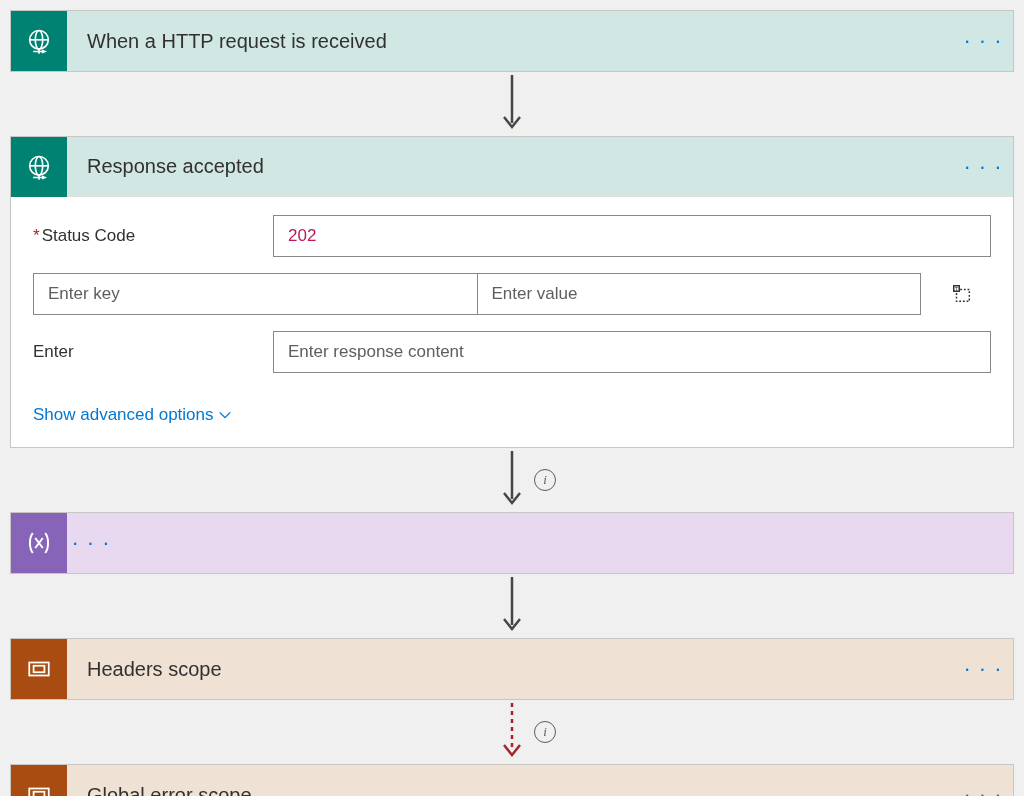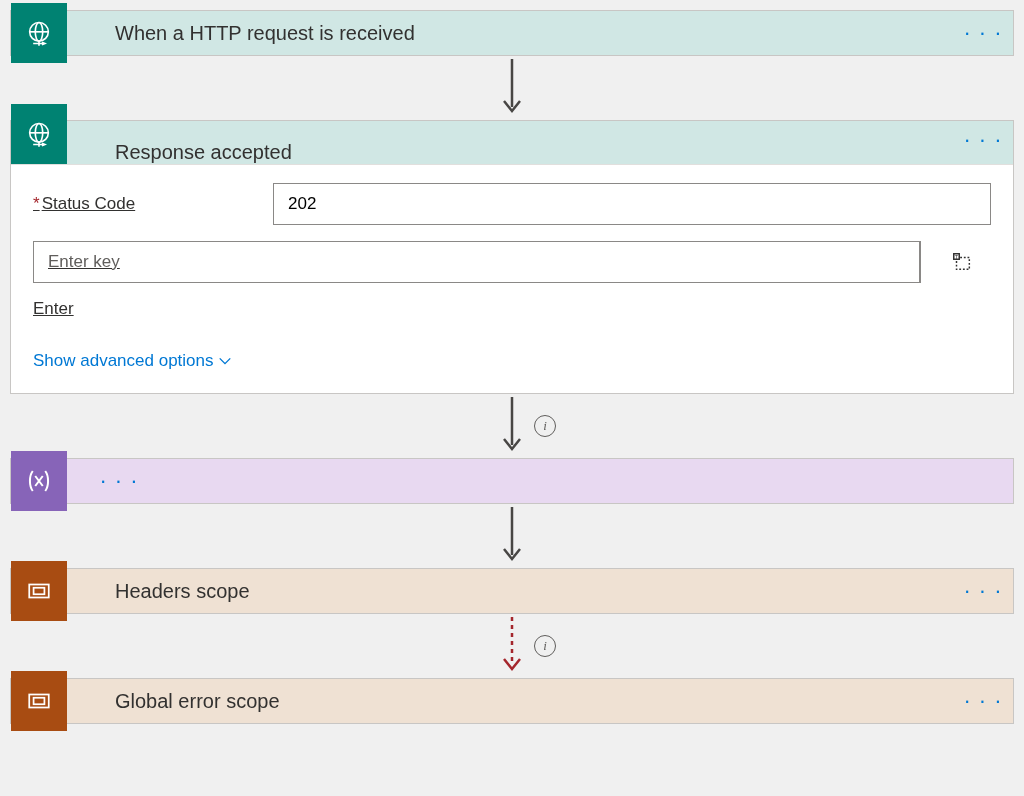--- a/index.html
+++ b/index.html
@@ -19,25 +19,24 @@
       padding: 10px 10px 0 10px;
     }
     .card {
       width: 100%;
       border: 1px solid #c8c6c4;
       background: #fff;
     }
     .card-header {
       display: flex;
       align-items: center;
-      height: 44px;
+      height: 60px;
       position: relative;
-      gap: 28px;
-    }
-    .card-header.expanded { border-bottom: 1px solid #e1dfdd; align-items: flex-end; }
+    }
+    .card-header.expanded { border-bottom: 1px solid #e1dfdd; }
     .icon-box {
       width: 56px;
       height: 60px;
       display: flex;
       align-items: center;
       justify-content: center;
       flex-shrink: 0;
     }
     .icon-box.teal { background: #008272; }
     .icon-box.purple { background: #8764b8; }
@@ -71,38 +70,37 @@
       margin-right: 6px;
     }
     .card-body {
       background: #fff;
       padding: 18px 22px 22px 22px;
     }
     .form-row {
       display: flex;
       align-items: center;
       margin-bottom: 16px;
-      text-decoration: underline;
     }
     .form-row:last-child { margin-bottom: 0; }
     .form-label {
       width: 240px;
       font-size: 17px;
       color: #323130;
       flex-shrink: 0;
     }
     .req { color: #a4262c; margin-right: 2px; }
     .form-field { flex: 1; }
     .text-input {
       width: 100%;
       height: 42px;
       border: 1px solid #8a8886;
       padding: 0 14px;
       font-size: 17px;
-      color: #000000;
+      color: #be185d;
       font-family: inherit;
     }
     .text-input::placeholder { color: #605e5c; }
     .headers-row {
       display: flex;
       align-items: center;
       gap: 12px;
     }
     .kv-pair {
       flex: 1;
@@ -209,32 +207,36 @@
       <div class="form-row">
         <div class="form-label"><span class="req">*</span><span>Status Code</span></div>
         <div class="form-field">
           <input class="text-input" value="202" style="">
         </div>
       </div>
       <div class="form-row">
         <div class="form-field headers-row">
           <div class="kv-pair">
             <input class="kv-input" placeholder="Enter key" style="">
+            <input class="kv-input" placeholder="Enter value" style="">
           </div>
           <div class="kv-action">
             <svg width="22" height="22" viewBox="0 0 24 24" fill="none" stroke="#323130" stroke-width="1.6">
               <rect x="6" y="7" width="14" height="13" stroke-dasharray="2 2"></rect>
               <rect x="3" y="3" width="6" height="6" fill="#fff"></rect>
               <text x="4" y="8.5" font-size="6" font-family="sans-serif" fill="#323130" stroke="none">T</text>
             </svg>
           </div>
         </div>
       </div>
       <div class="form-row">
         <div class="form-label">Enter</div>
+        <div class="form-field">
+          <input class="text-input" placeholder="Enter response content" style="">
+        </div>
       </div>
       <div class="advanced-link">
         <span>Show advanced options</span>
         <svg width="14" height="14" viewBox="0 0 16 16">
             <path d="M2 5 L8 11 L14 5" fill="none" stroke="#0078d4" stroke-width="1.6"></path>
           </svg>
       </div>
     </div>
   </div>
 

